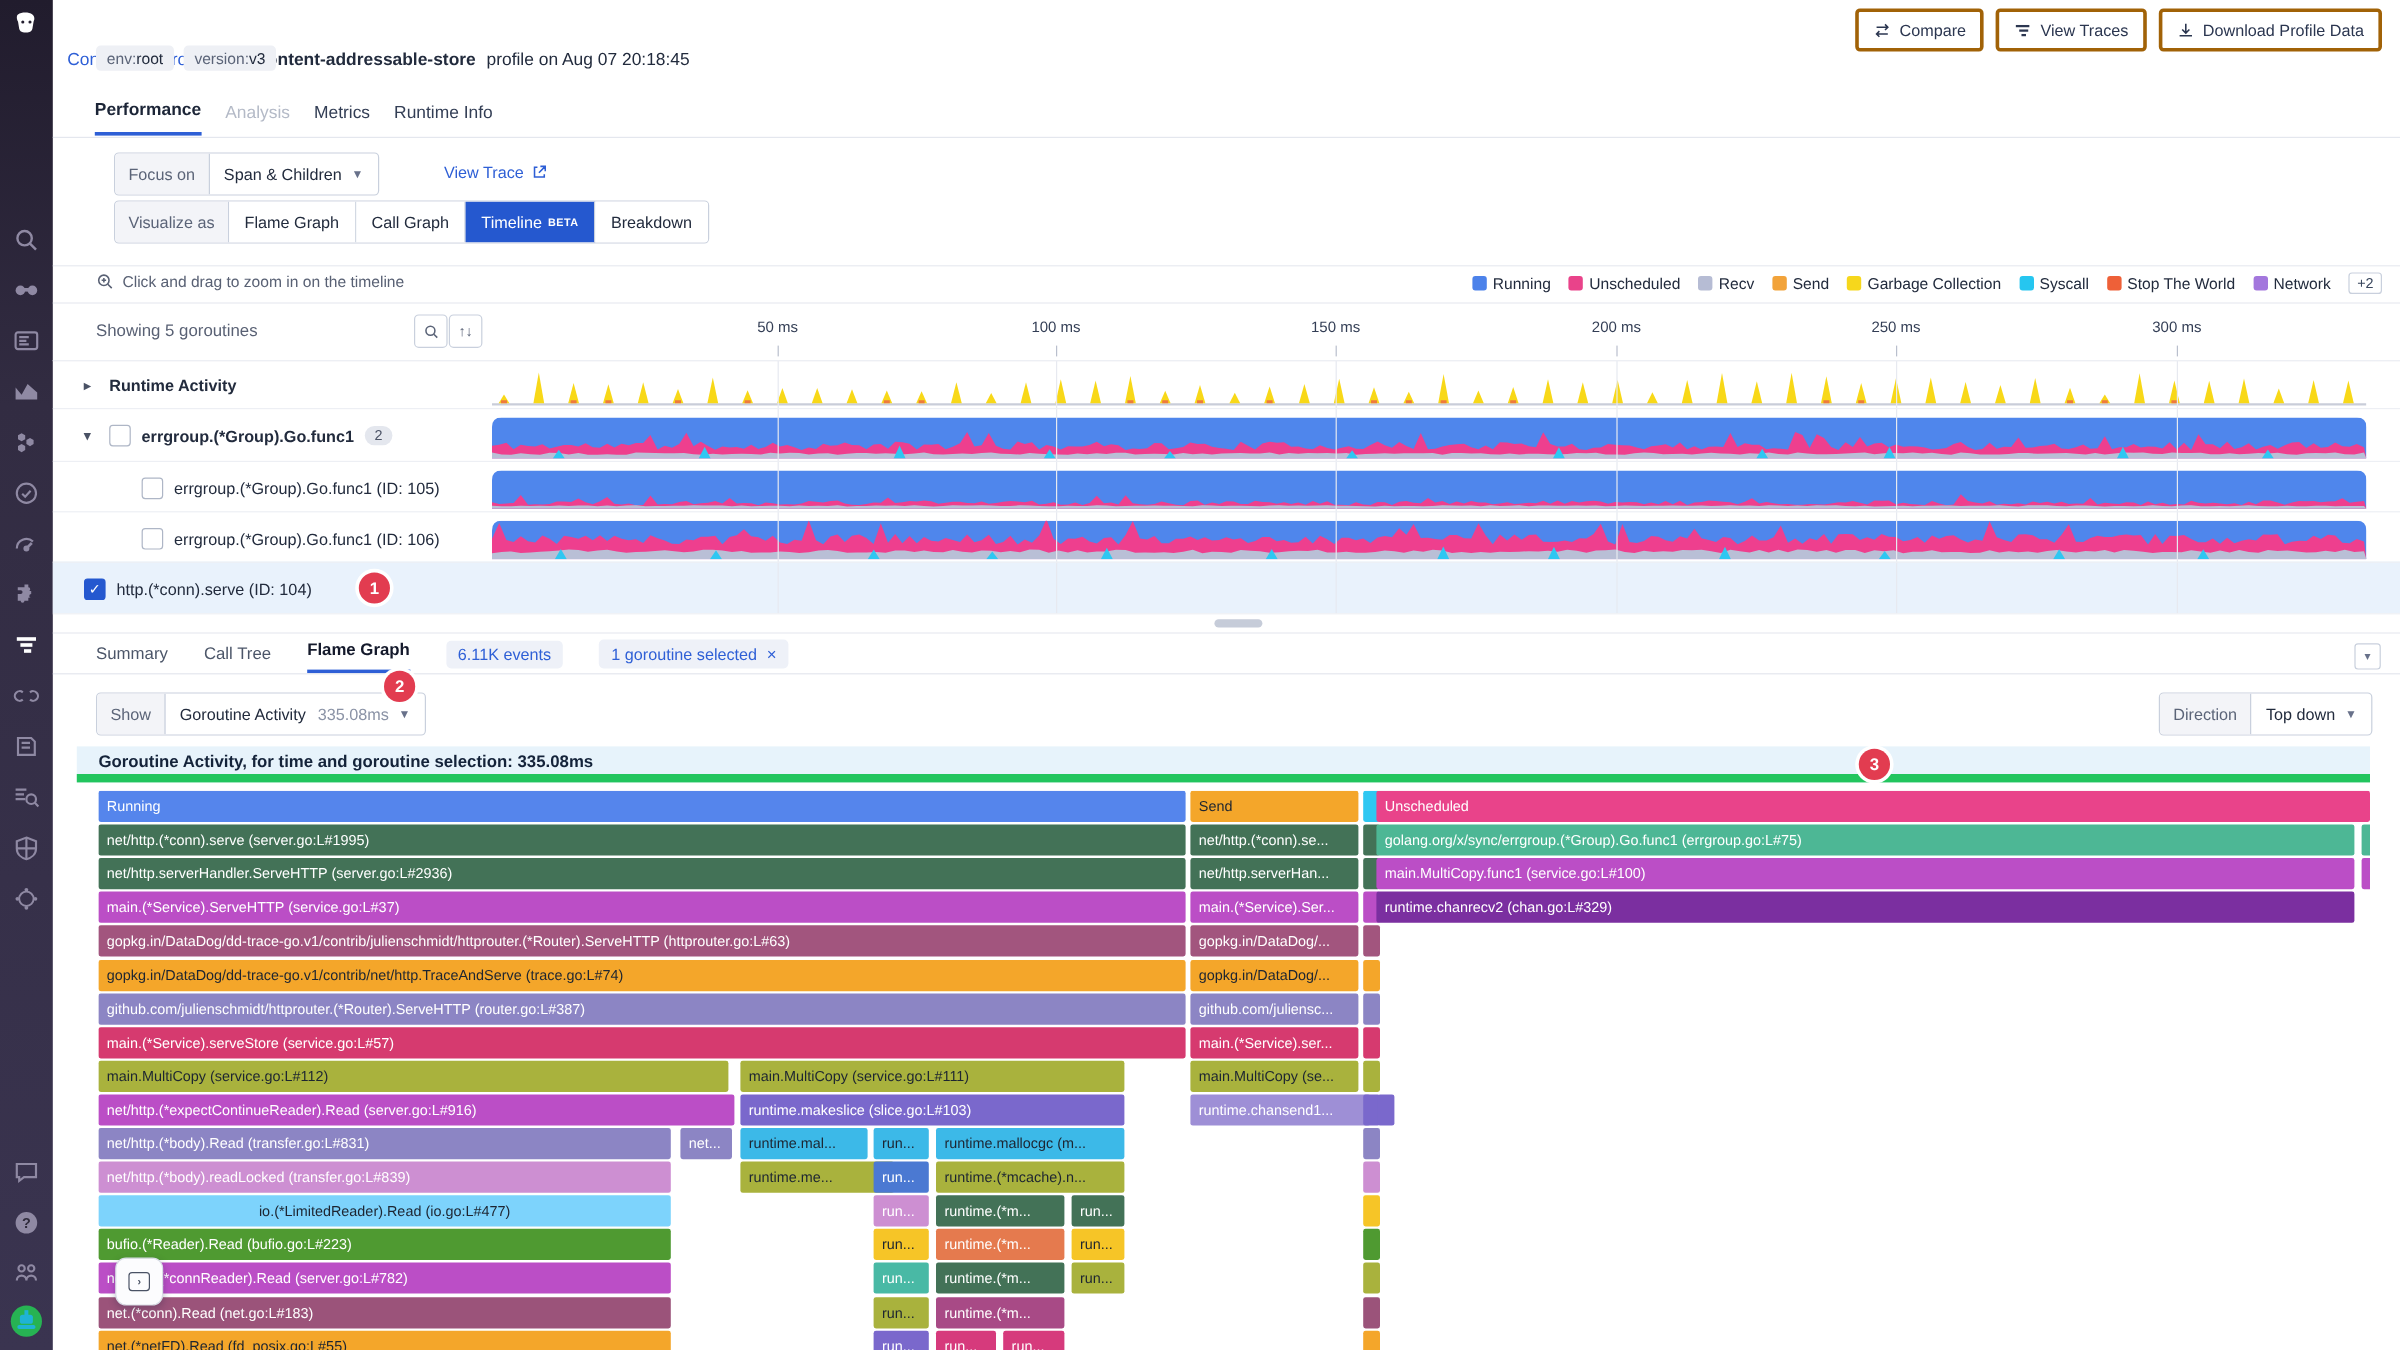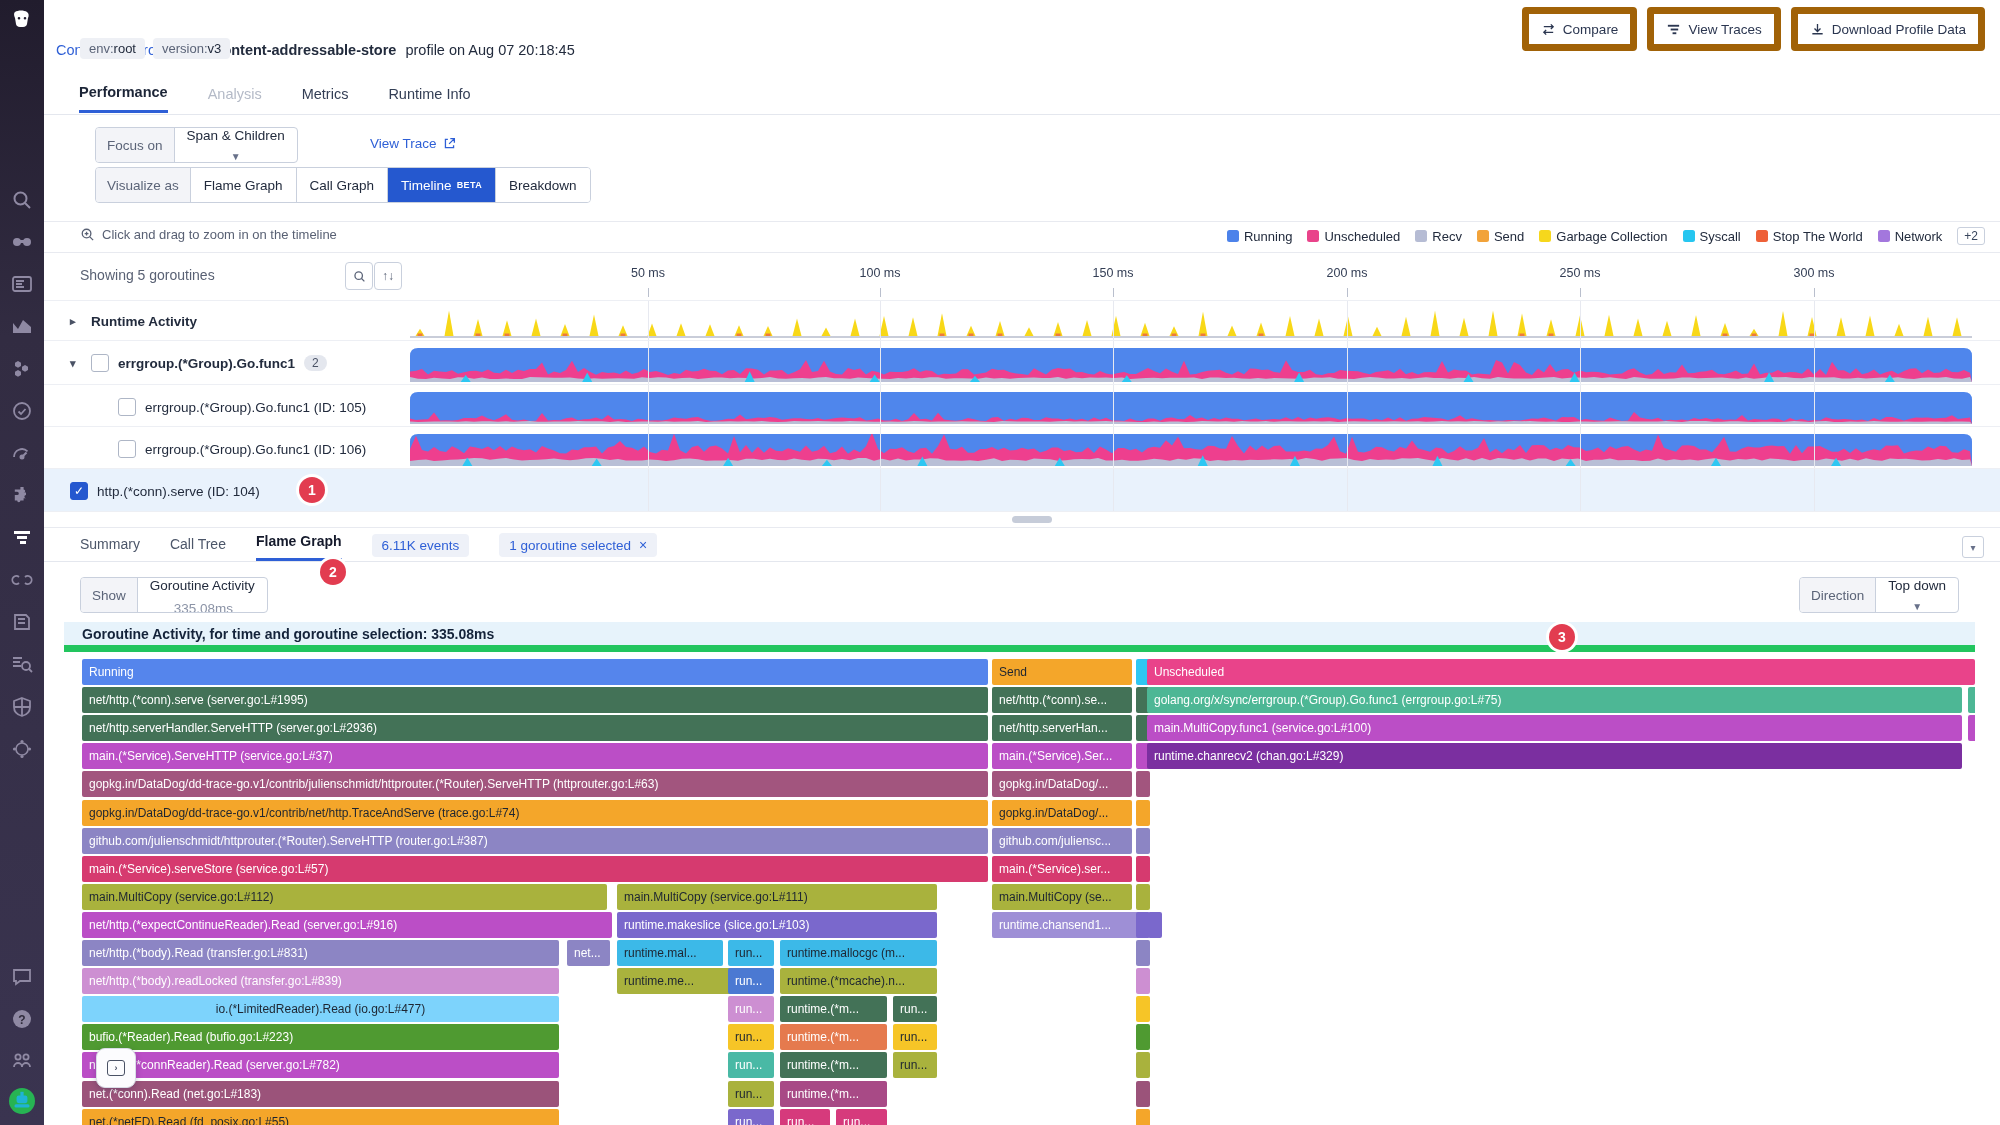--- a/index.html
+++ b/index.html
@@ -11,36 +11,36 @@
   .sb-ico svg{width:24px;height:24px;display:block;}
   .sb-ico.active{color:#ffffff;}
   #avatar{position:absolute;left:9px;width:26px;height:26px;border-radius:50%;background:#27b353;}
   
   .hrow{display:flex;align-items:center;}
   #title-row{left:56px;top:14px;height:26px;gap:9px;margin-top:23px;}
   .app-link{color:#2e5fd6;font-size:14.5px;cursor:pointer;}
   .svc{font-weight:bold;font-size:14.5px;color:#222b3d;}
   .prof{font-size:14.5px;color:#222b3d;}
   #hdr-buttons{right:15px;top:7px;gap:10px;}
-  .hbtn{display:flex;align-items:center;gap:7px;height:30px;padding:0 12px;border:7px solid #a16207;border-radius:4px;
+  .hbtn{display:flex;align-items:center;gap:7px;height:30px;padding:0 12px;border:3px solid #a16207;border-radius:4px;
     background:#fff;font-size:13.5px;color:#2b3650;cursor:pointer;}
   .hbtn svg{width:15px;height:15px}
   #tags-row{left:80px;top:38px;gap:8px;}
   .tag{background:#eef0f5;border-radius:4px;padding:3px 9px;font-size:13px;color:#5b6478;cursor:pointer;}
   .tag b{font-weight:normal;color:#222b3d;}
   
-  #main-tabs{left:79px;top:84px;gap:40px;}
+  #main-tabs{left:79px;top:84px;gap:20px;}
   .mtab{font-size:14.5px;color:#333e55;padding-bottom:10px;cursor:pointer;}
   .mtab.active{color:#1c2537;border-bottom:3px solid #2e5fd6;font-weight:bold;}
   .mtab.disabled{color:#b4bac7;}
   #tabs-line{left:44px;top:114px;width:1956px;height:1px;background:#e4e7ee;}
   
   .ctl{display:flex;align-items:stretch;border:1px solid #c9d0dd;border-radius:4px;overflow:hidden;background:#fff;height:34px;}
   .ctl .lab{display:flex;align-items:center;padding:0 11px;background:#f3f4f8;border-right:1px solid #c9d0dd;color:#5b6478;font-size:13.5px;}
-  .ctl .val{display:flex;align-items:center;gap:8px;padding:0 12px;font-size:13.5px;color:#222b3d;cursor:pointer;flex-direction:column;}
+  .ctl .val{display:flex;align-items:center;gap:8px;padding:0 12px;font-size:13.5px;color:#222b3d;cursor:pointer;}
   .caret{font-size:10px;color:#68718a;}
   #focus-ctl{left:95px;top:127px;}
   #view-trace{left:370px;top:136px;color:#2e5fd6;font-size:13.5px;display:flex;gap:6px;align-items:center;cursor:pointer;}
   #viz-ctl{left:95px;top:167px;justify-content:space-between;}
   .seg-btn{display:flex;align-items:center;padding:0 13px;font-size:13.5px;color:#222b3d;border-right:1px solid #c9d0dd;cursor:pointer;background:#fff;}
   .seg-btn:last-child{border-right:none;}
   .seg-btn.active{background:#2558cf;color:#fff;}
   .seg-btn .beta{font-size:9px;font-weight:bold;margin-left:5px;letter-spacing:.4px;}
   
   #hint-bar{left:44px;top:221px;width:1956px;height:30px;border-top:1px solid #e8eaf0;border-bottom:1px solid #e8eaf0;}

